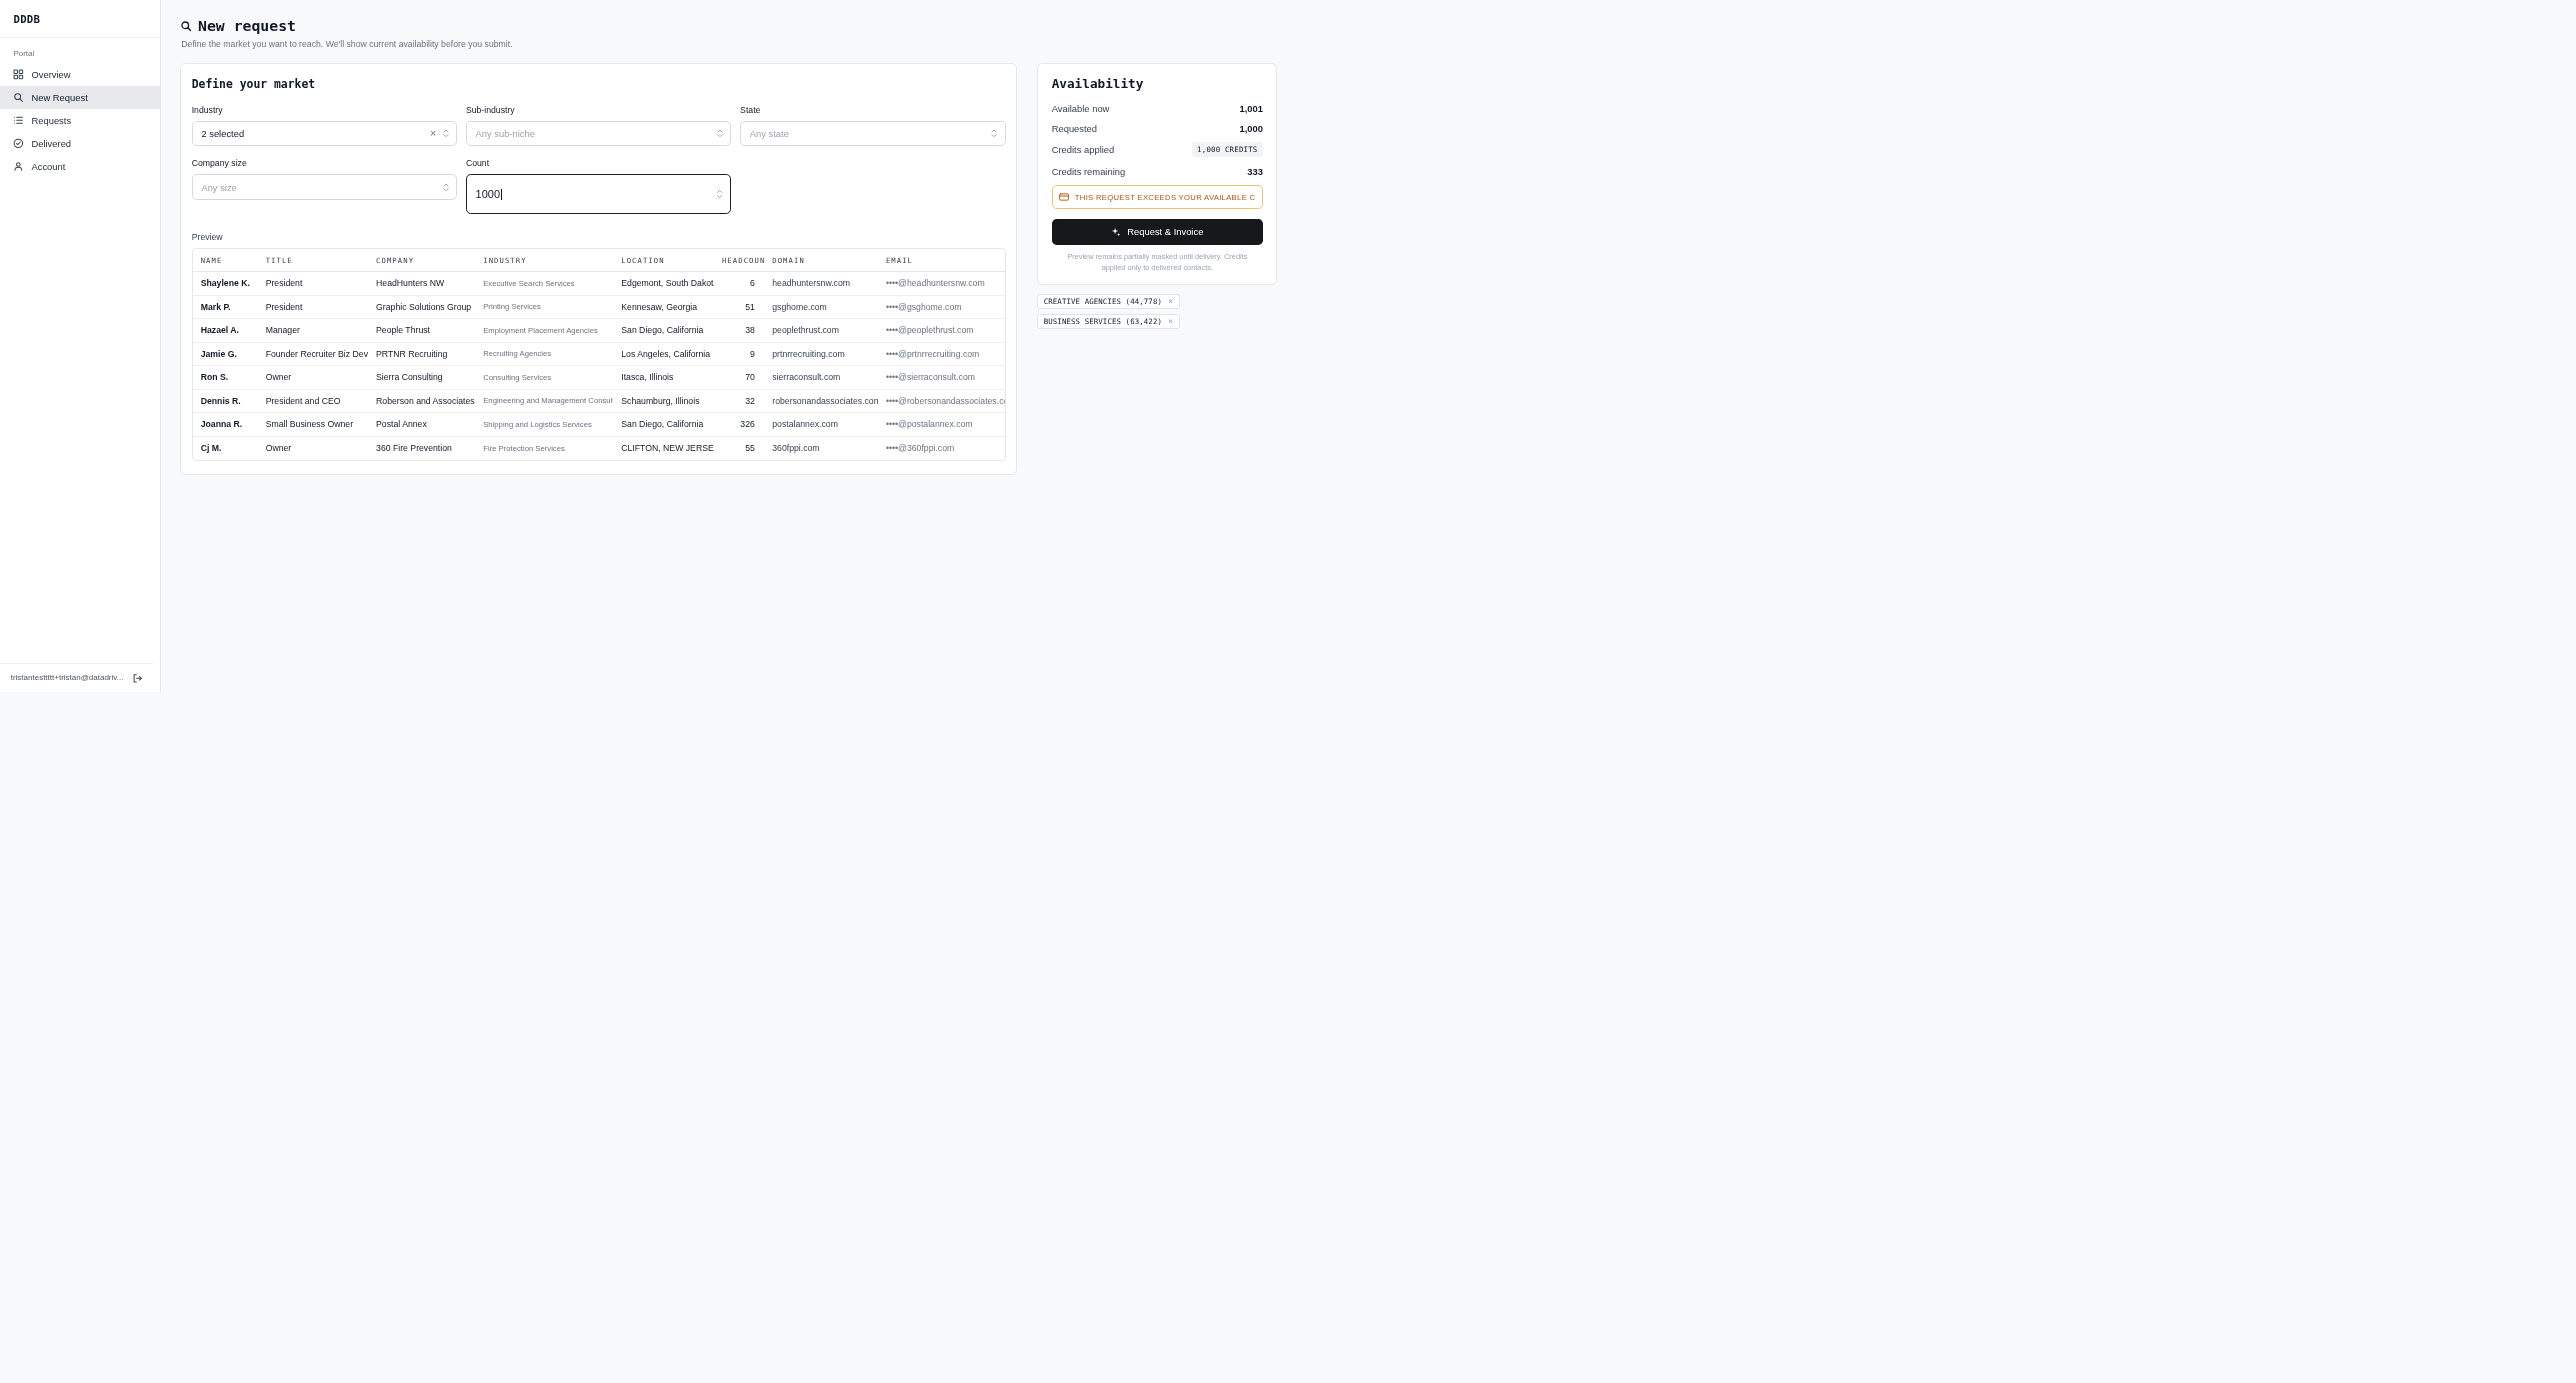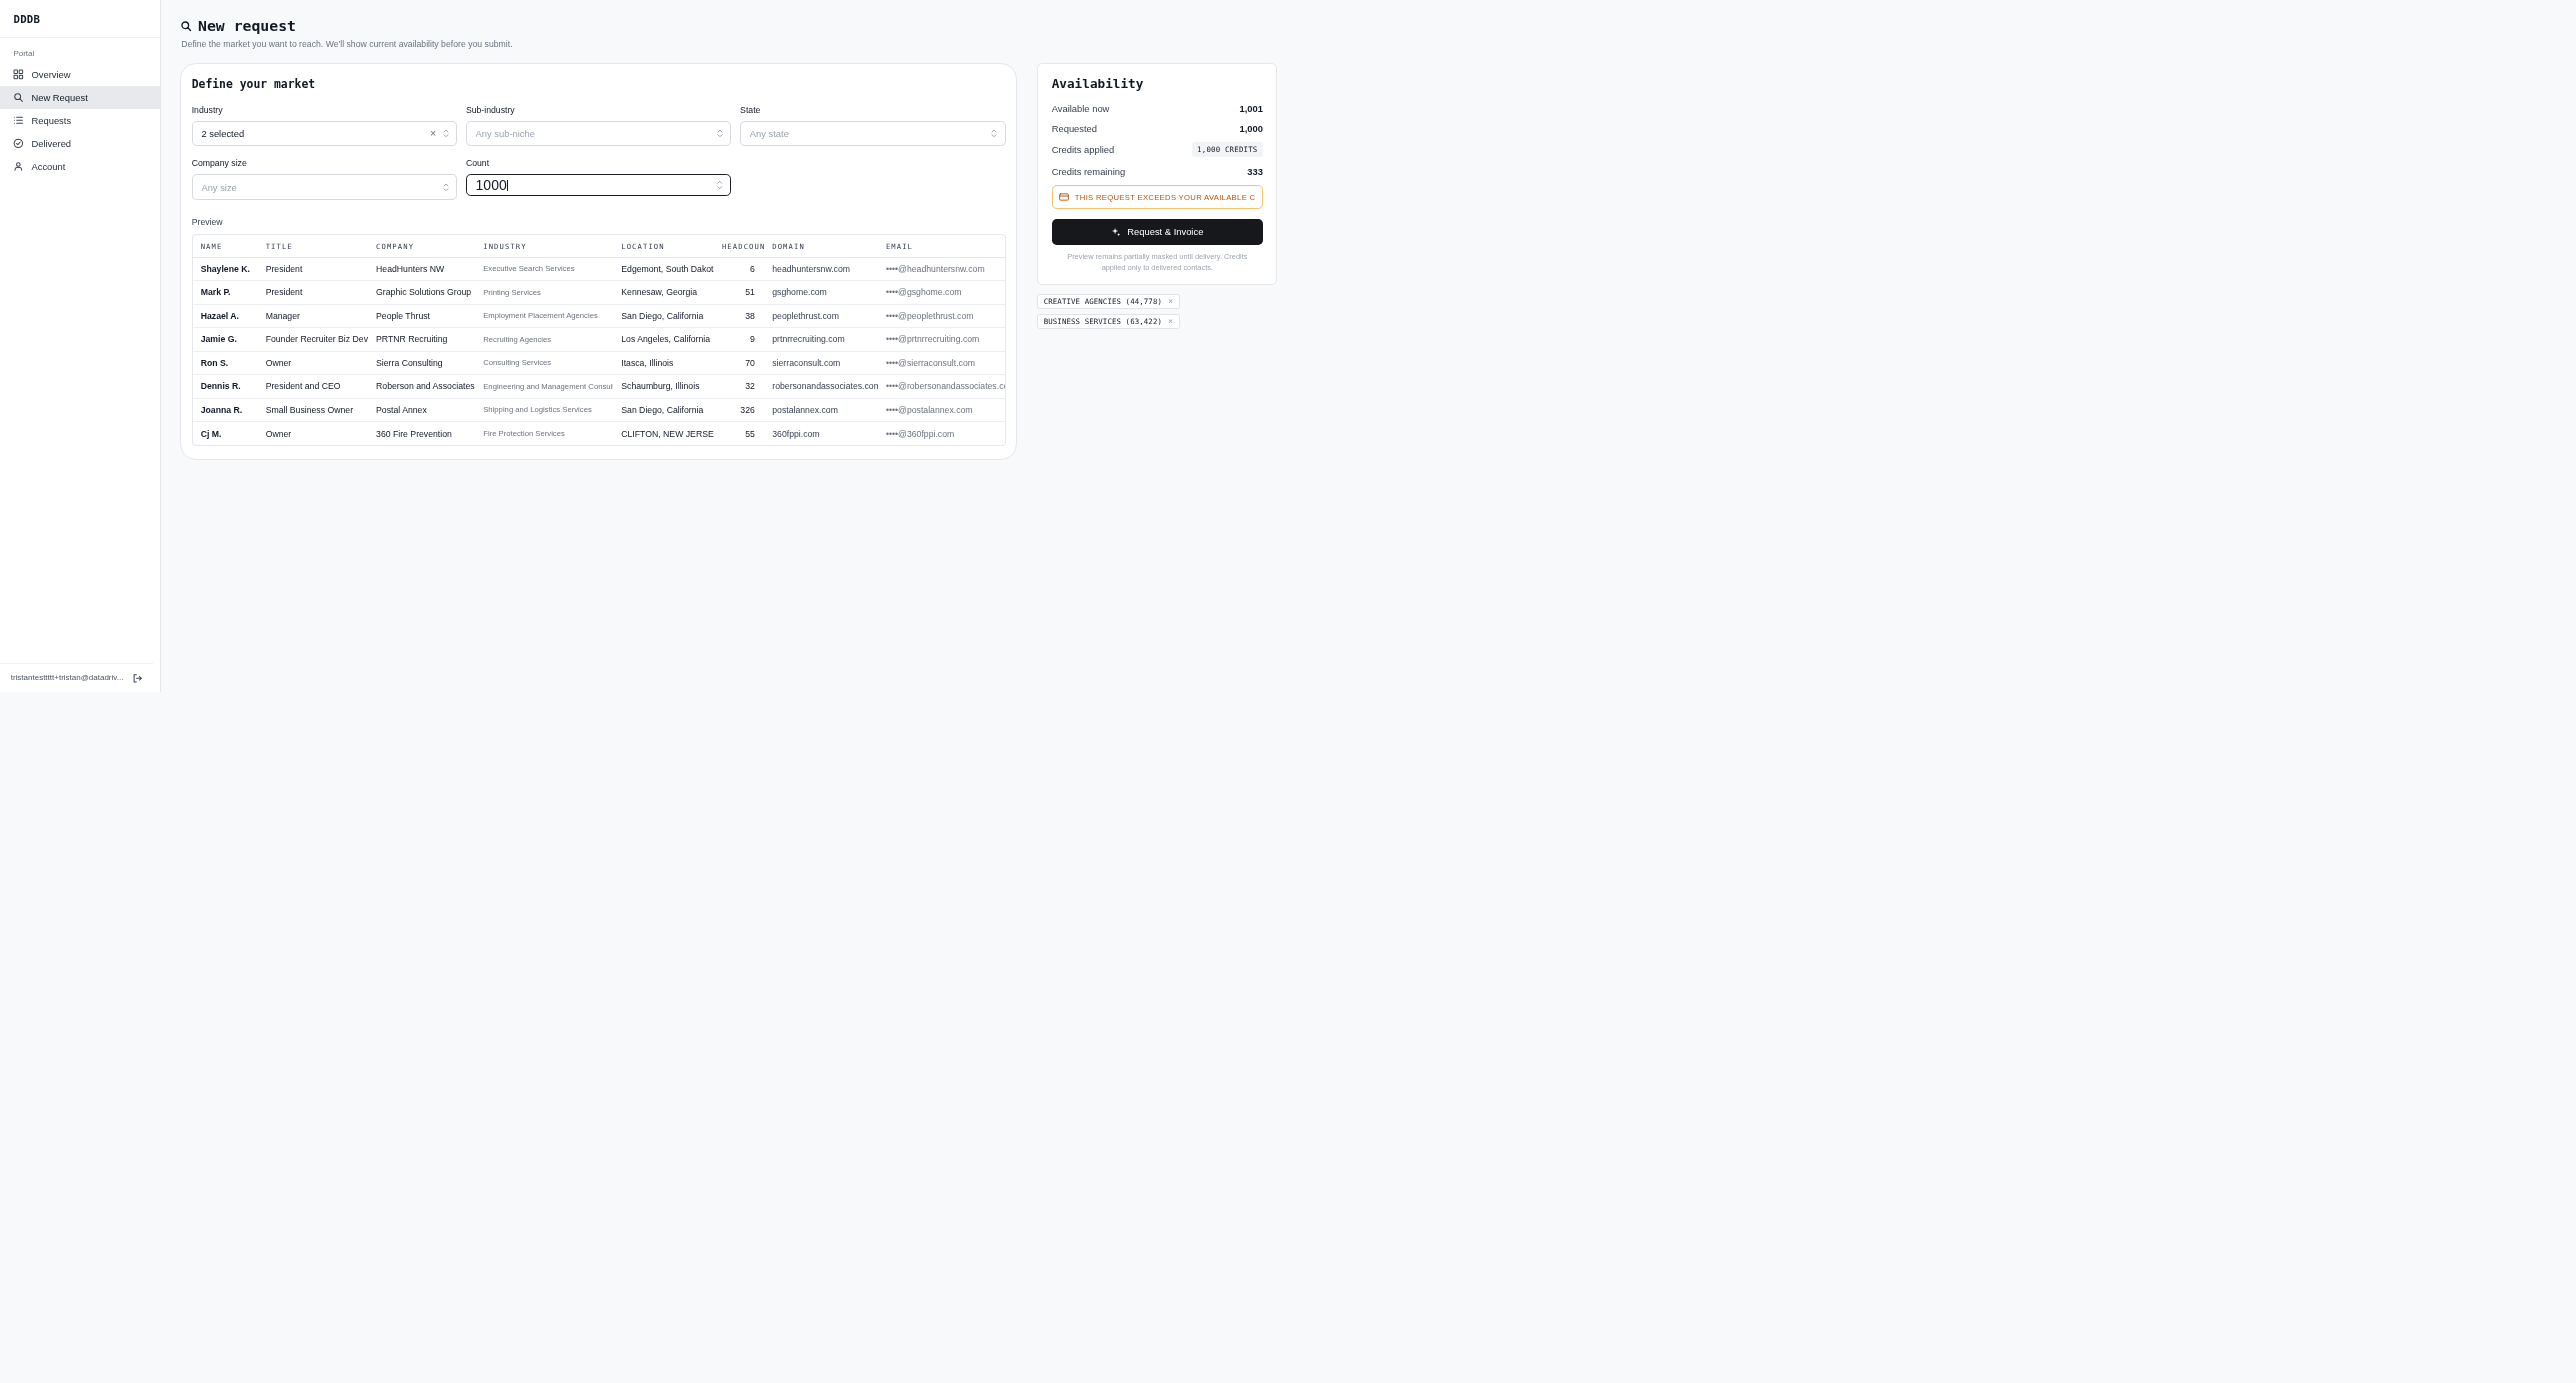--- a/index.html
+++ b/index.html
@@ -50,38 +50,38 @@
   .main { flex: 1; min-width: 0; padding: 17.4px 10.7px 0 19px; }
   .page-title-row { display: flex; align-items: center; gap: 6px; }
   .page-title-row svg { width: 12px; height: 12px; stroke: #111827; fill: none; stroke-width: 1.8; stroke-linecap: round; }
   .page-title { font-family: "DejaVu Sans Mono", monospace; font-weight: bold; font-size: 14.8px; }
   .page-sub { margin: 4.7px 0 0 1.3px; font-size: 8.7px; color: #6b7280; }
 
   .content-row { display: flex; gap: 20px; margin-top: 14px; align-items: flex-start; }
   .card { background: #fff; border: 0.7px solid #e5e7eb; border-radius: 5.4px; }
 
   
-  .market-card { flex: 1; min-width: 0; padding: 12px 10.7px 13.4px; border-radius: 16px; }
+  .market-card { flex: 1; min-width: 0; padding: 12px 10.7px 13.4px; }
   .card-heading { font-family: "DejaVu Sans Mono", monospace; font-weight: bold; font-size: 11.4px; margin: 1.3px 0 13.4px; }
   .fields-grid { display: grid; grid-template-columns: 1fr 1fr 1fr; column-gap: 8.7px; row-gap: 12px; }
   .field-label { font-size: 8.7px; font-weight: 500; color: #111827; margin-bottom: 6px; }
   .select {
     height: 25.5px; border: 0.7px solid #d6d9de; border-radius: 4.7px;
     background: #fff; display: flex; align-items: center;
     padding: 0 6.7px 0 8.7px; font-size: 9.4px; cursor: pointer;
   }
   .select .value { flex: 1; white-space: nowrap; overflow: hidden; }
   .placeholder { color: #9aa3ae; }
   .sel-icons { display: flex; align-items: center; gap: 5.4px; color: #9aa3ae; }
   .clear-x { font-size: 10.7px; line-height: 1; color: #6b7280; cursor: pointer; }
   .chev-ud { width: 8px; height: 10.7px; stroke: #9aa3ae; fill: none; stroke-width: 1.5; stroke-linecap: round; stroke-linejoin: round; }
   .count-input {
-    height: 22px; border: 1.3px solid #1a1d21; border-radius: 4.7px;
+    height: 40px; border: 1.3px solid #1a1d21; border-radius: 4.7px;
     background: #fff; display: flex; align-items: center;
-    padding: 0 6.7px 0 8.7px; font-size: 14px; cursor: text;
+    padding: 0 6.7px 0 8.7px; font-size: 11px; cursor: text;
   }
   .count-input .value { flex: 1; display: flex; align-items: center; }
   .caret { width: 1px; height: 11.4px; background: #111827; margin-left: 0.7px; }
   .spinner { width: 7.4px; height: 12px; stroke: #9aa3ae; fill: none; stroke-width: 1.5; stroke-linecap: round; stroke-linejoin: round; cursor: pointer; }
 
   .preview-label { margin: 17.4px 0 6.7px; font-size: 8.7px; font-weight: 500; color: #374151; }
   .preview-table-wrap { border: 0.7px solid #e5e7eb; border-radius: 4px; overflow: hidden; background: #fff; }
   table { width: 100%; border-collapse: collapse; table-layout: fixed; }
   th {
     font-family: "DejaVu Sans Mono", monospace; font-weight: normal;

